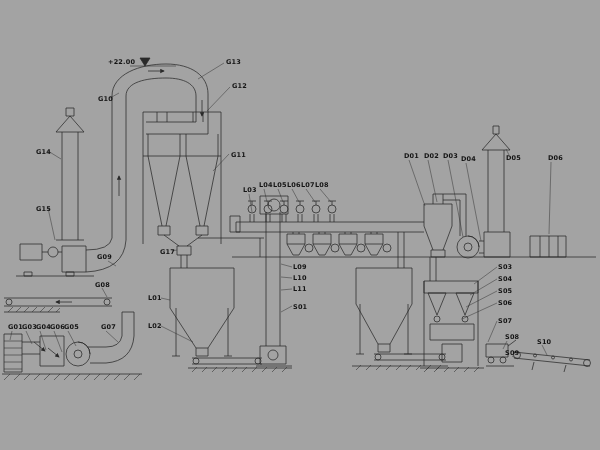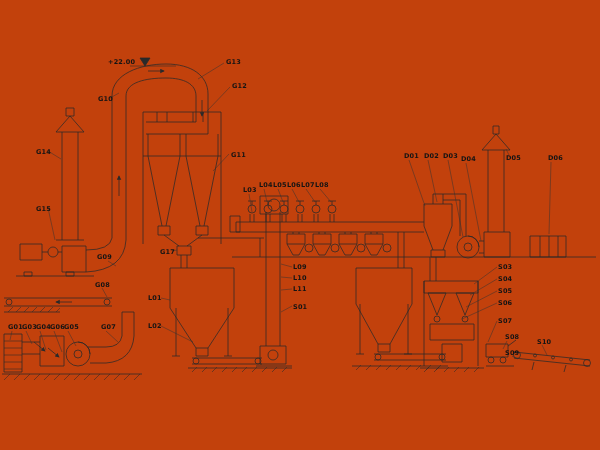--- a/index.html
+++ b/index.html
@@ -1,16 +1,16 @@
 <!DOCTYPE html>
 <html><head>
 <meta charset="utf-8">
 <style>
   html,body{margin:0;padding:0;background:#ffffff;}
-  .stage{position:relative;width:600px;height:450px;background:#c2410c;overflow:hidden;
+  .stage{position:relative;width:600px;height:450px;background:#a3a3a3;overflow:hidden;
          font-family:"Liberation Sans",sans-serif;}
   svg{display:block;}
   text.lbl{font:700 6.5px "DejaVu Sans",sans-serif;fill:#141414;letter-spacing:.2px;}
 </style>
 </head>
 <body>
 
 <div class="stage">
 <svg viewBox="0 0 600 450" width="600" height="450">
   <defs>

